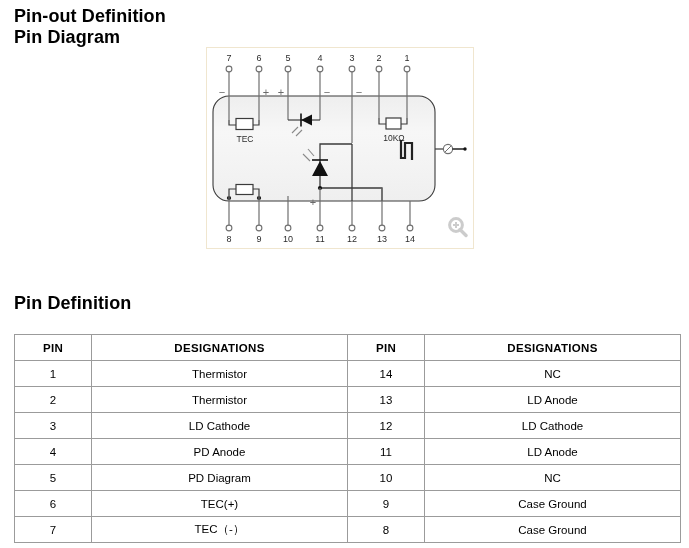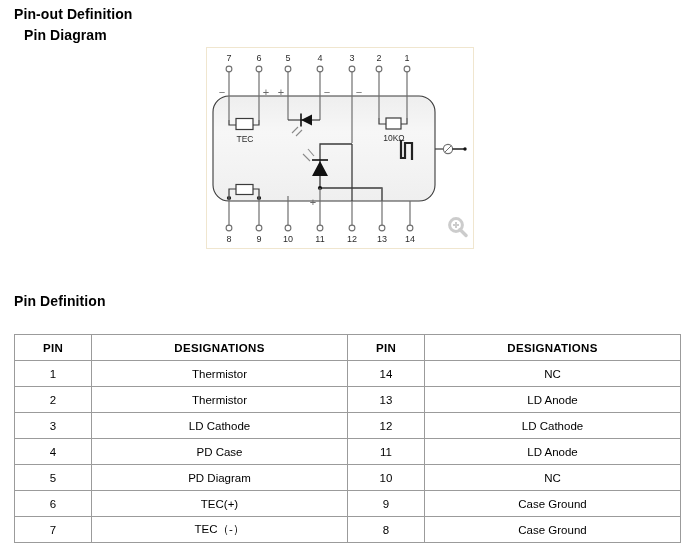--- a/index.html
+++ b/index.html
@@ -13,26 +13,26 @@
     position: relative;
     font-family: "Liberation Sans", sans-serif;
     color: #000000;
     overflow: hidden;
   }
 
   
   .heading {
     position: absolute;
     font-weight: bold;
-    font-size: 14px;
+    font-size: 18px;
     letter-spacing: 0.1px;
     white-space: nowrap;
   }
   #h-pinout   { left: 14px; top: 6px; }
-  #h-pindiag  { left: 14px; top: 27px; margin-left: 10px; }
+  #h-pindiag  { left: 14px; top: 27px; }
   #h-pinassign{ left: 14px; top: 293px; }
 
   
   #diagram-panel {
     position: absolute;
     left: 206px;
     top: 47px;
     width: 268px;
     height: 202px;
     background: #ffffff;
@@ -255,21 +255,21 @@
       <td>LD Anode</td>
     </tr>
     <tr>
       <td>3</td>
       <td>LD Cathode</td>
       <td>12</td>
       <td>LD Cathode</td>
     </tr>
     <tr>
       <td>4</td>
-      <td>PD Case</td>
+      <td>PD Anode</td>
       <td>11</td>
       <td>LD Anode</td>
     </tr>
     <tr>
       <td>5</td>
       <td>PD Diagram</td>
       <td>10</td>
       <td>NC</td>
     </tr>
     <tr>

